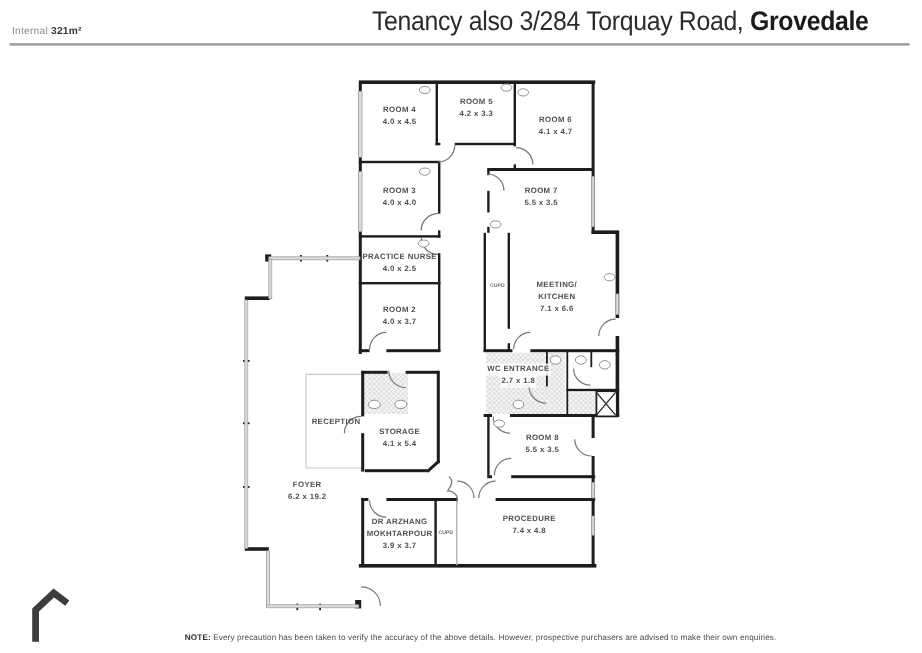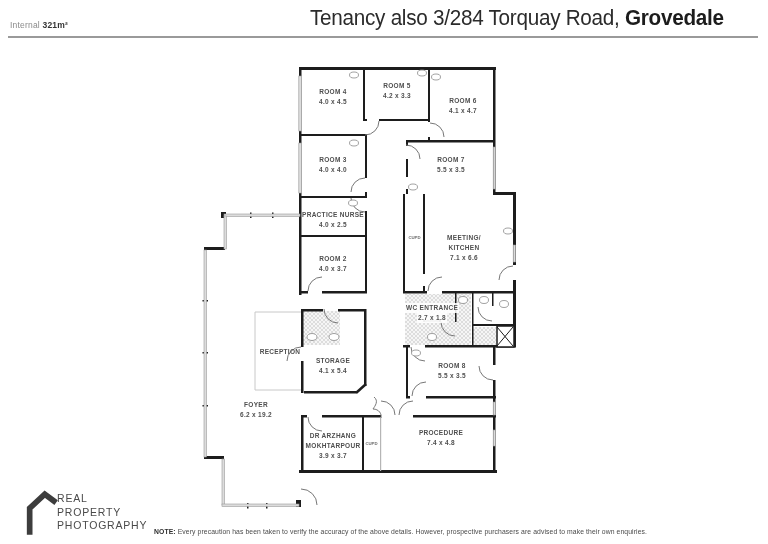--- a/index.html
+++ b/index.html
@@ -248,21 +248,16 @@
       <span>CUPD</span>
     </div>
   <div class="rl" style="left:406px;top:428px;width:70px">
       <span>PROCEDURE</span>
       <span>7.4 x 4.8</span>
     </div>
 
   <svg class="logo-icon" width="34" height="48" viewBox="0 0 36 50">
     <polyline points="6,48 6,20 22,5 34,14" fill="none" stroke="#3d3d3d" stroke-width="6"></polyline>
   </svg>
-  <div class="logo-text">
-    <div>REAL</div>
-    <div>PROPERTY</div>
-    <div>PHOTOGRAPHY</div>
-  </div>
 
   <div class="note"><b>NOTE:</b><span> Every precaution has been taken to verify the accuracy of the above details. However, prospective purchasers are advised to make their own enquiries.</span></div>
 
 </div>
 
 </body></html>

